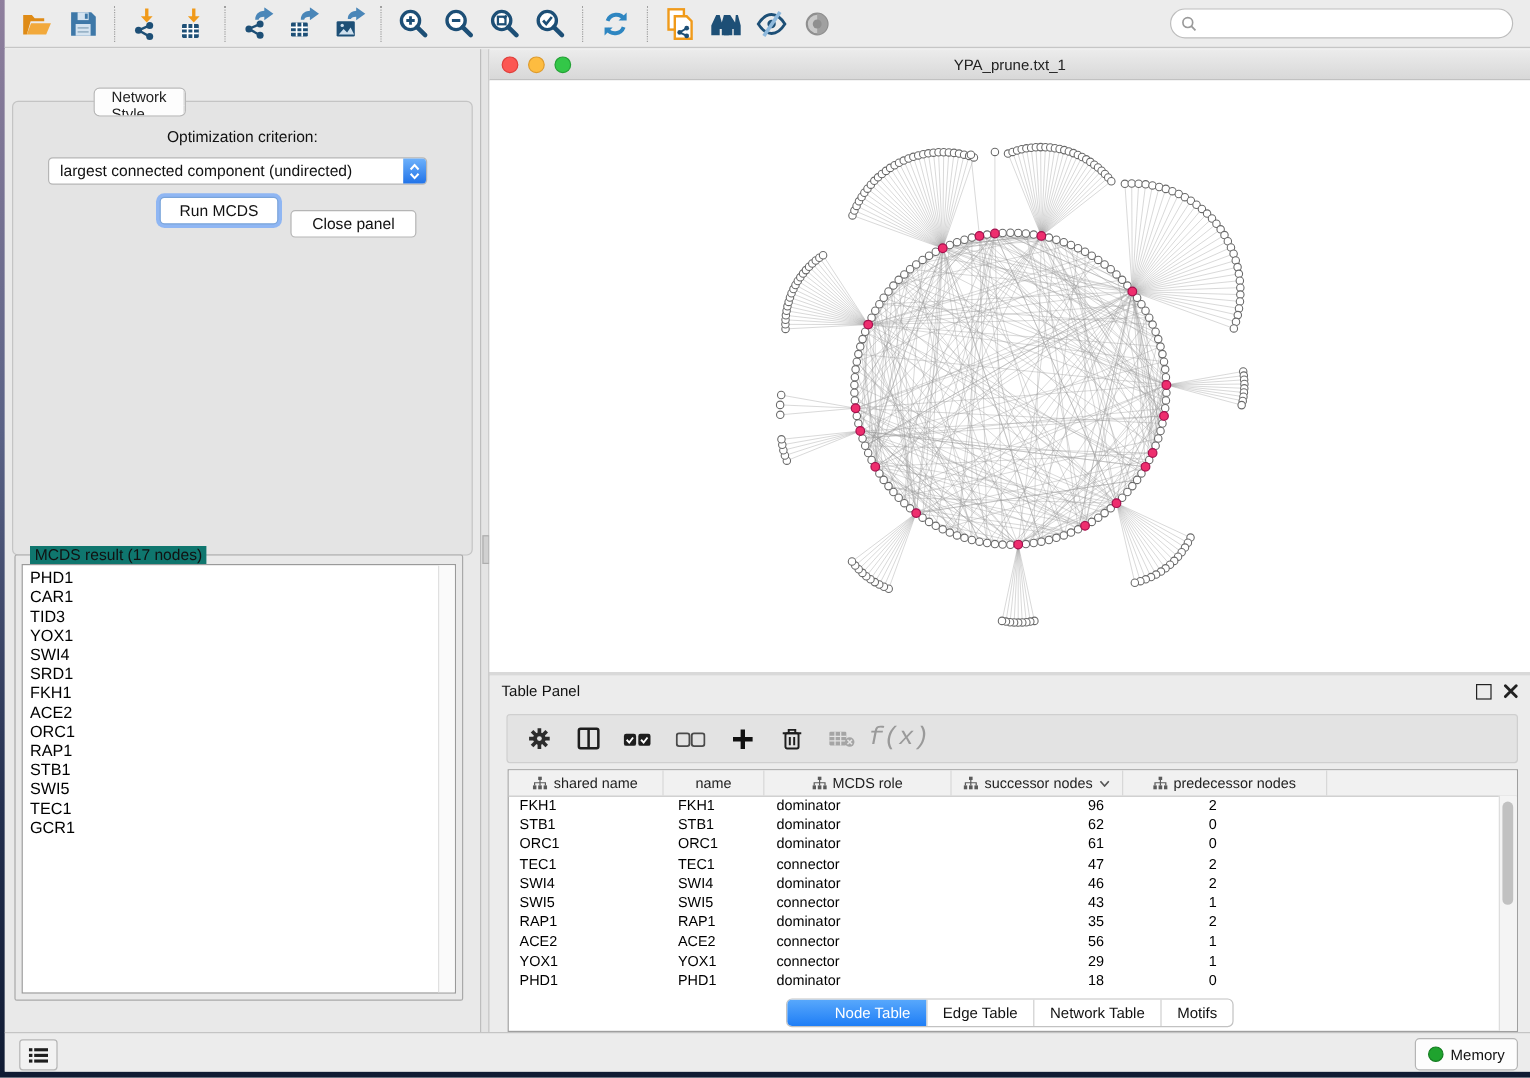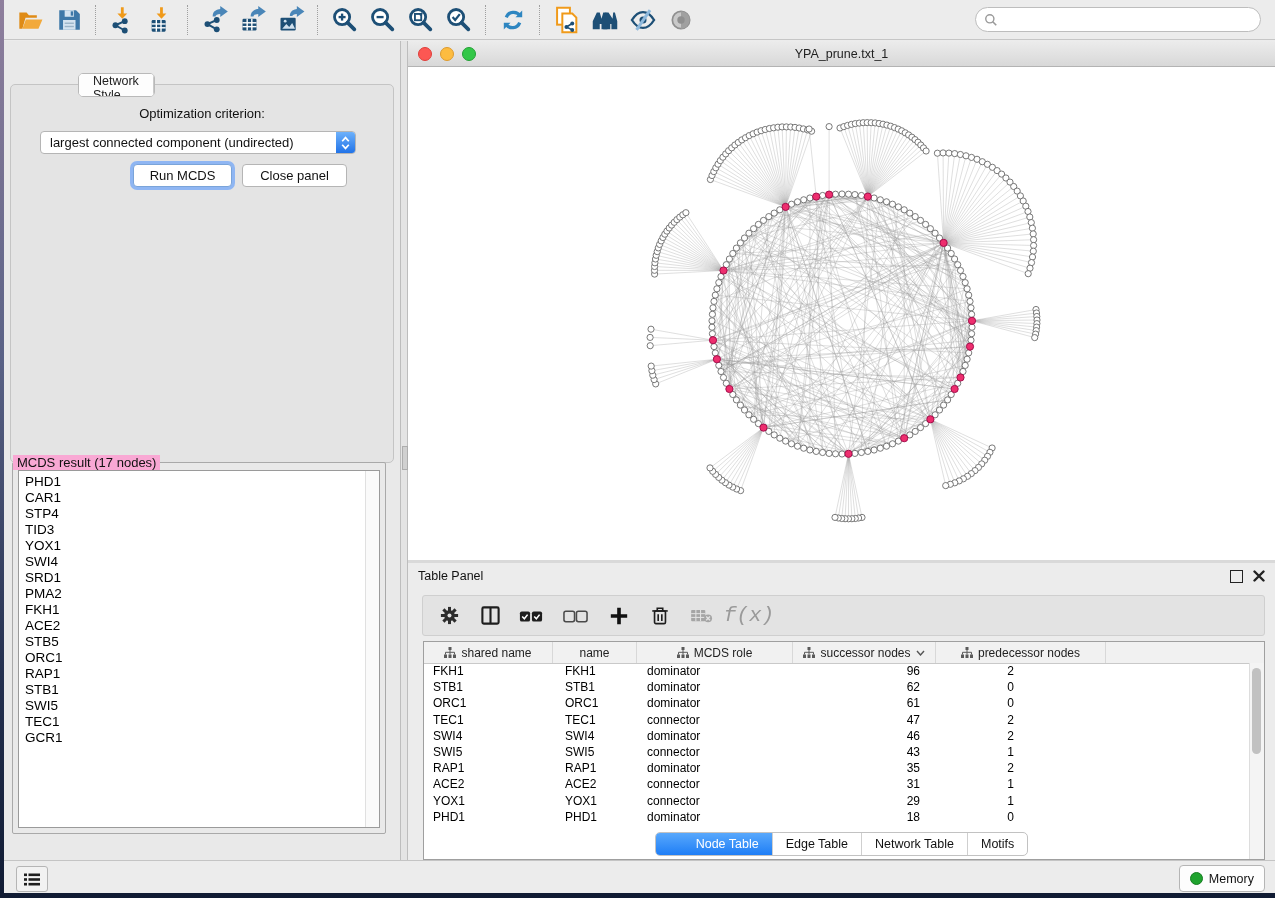--- a/index.html
+++ b/index.html
@@ -29,24 +29,24 @@
   #cp-card{position:absolute;left:6px;top:43px;width:382px;height:377px;background:#e4e4e4;
     border:1px solid #c4c4c4;border-radius:5px;}
   #opt-label{position:absolute;left:0;top:65px;width:100%;text-align:center;font-size:13px;color:#111;}
   #criterion{position:absolute;left:36px;top:90px;width:316px;height:23px;background:#fff;border:1px solid #b5b5b5;
     border-radius:4px;display:flex;align-items:center;font-size:13px;color:#111;box-sizing:border-box;padding-left:9px;}
   #criterion .stepper{margin-left:auto;width:19px;height:21px;border-radius:0 3px 3px 0;
     background:linear-gradient(#6db1fb,#2173e8);display:flex;flex-direction:column;align-items:center;justify-content:center;color:#fff;}
   .btn{background:#fff;border:1px solid #b5b5b5;border-radius:4px;font-size:13px;color:#111;
     height:23px;display:flex;align-items:center;justify-content:center;box-sizing:border-box;margin-left:39px;}
   #run-btn{position:absolute;left:90px;top:123px;width:99px;box-shadow:0 0 0 3px rgba(86,152,254,.6);border-color:#7aa4d9;}
-  #closepanel-btn{position:absolute;left:199px;top:123px;width:105px;}
+  #closepanel-btn{position:absolute;left:199px;top:134px;width:105px;}
   #mcds-fieldset{position:absolute;left:8px;top:421px;width:372px;height:370px;border:1px solid #a9a9a9;
     border-radius:2px;background:#e9e9e9;}
-  #mcds-legend{position:absolute;left:0;top:-8px;background:#f9a8d4;padding:0 4px;font-size:13px;color:#111;}
+  #mcds-legend{position:absolute;left:12px;top:-8px;background:#0f766e;padding:0 4px;font-size:13px;color:#111;}
   #mcds-listbox{position:absolute;left:5px;top:7px;right:5px;bottom:5px;background:#fff;border:1px solid #9a9a9a;overflow:hidden;}
   #mcds-list{position:absolute;left:0;top:0;right:14px;bottom:0;padding:3px 0 0 6px;}
   #mcds-list div{font-size:13.5px;line-height:16px;color:#000;}
   #mcds-scroll{position:absolute;right:0;top:0;bottom:0;width:13px;background:#fafafa;border-left:1px solid #e0e0e0;}
 
   
   #vsplit{position:absolute;left:396px;top:41px;width:8px;height:819px;background:#e4e4e4;border-left:1px solid #bdbdbd;border-right:1px solid #bdbdbd;box-sizing:border-box;}
   #vsplit .grip{position:absolute;left:1px;top:405px;width:4px;height:22px;background:#d0d0d0;border:1px solid #adadad;}
 
   
@@ -271,29 +271,26 @@
     </div>
     <div id="opt-label">Optimization criterion:</div>
     <div id="run-btn" class="btn">Run MCDS</div>
     <div id="closepanel-btn" class="btn">Close panel</div>
     <div id="mcds-fieldset">
       <span id="mcds-legend">MCDS result (17 nodes)</span>
       <div id="mcds-listbox">
         <div id="mcds-list">
             <div>PHD1</div>
             <div>CAR1</div>
-            <div>STP4</div>
             <div>TID3</div>
             <div>YOX1</div>
             <div>SWI4</div>
             <div>SRD1</div>
-            <div>PMA2</div>
             <div>FKH1</div>
             <div>ACE2</div>
-            <div>STB5</div>
             <div>ORC1</div>
             <div>RAP1</div>
             <div>STB1</div>
             <div>SWI5</div>
             <div>TEC1</div>
             <div>GCR1</div>
           </div>
         <div id="mcds-scroll"></div>
       </div>
     </div>
@@ -1275,21 +1272,21 @@
             <div class="td c1">RAP1</div>
             <div class="td c2">dominator</div>
             <div class="td c3">35</div>
             <div class="td c4">2</div>
             <div class="td"></div>
           </div>
           <div class="tr">
             <div class="td c0">ACE2</div>
             <div class="td c1">ACE2</div>
             <div class="td c2">connector</div>
-            <div class="td c3">31</div>
+            <div class="td c3">56</div>
             <div class="td c4">1</div>
             <div class="td"></div>
           </div>
           <div class="tr">
             <div class="td c0">YOX1</div>
             <div class="td c1">YOX1</div>
             <div class="td c2">connector</div>
             <div class="td c3">29</div>
             <div class="td c4">1</div>
             <div class="td"></div>

